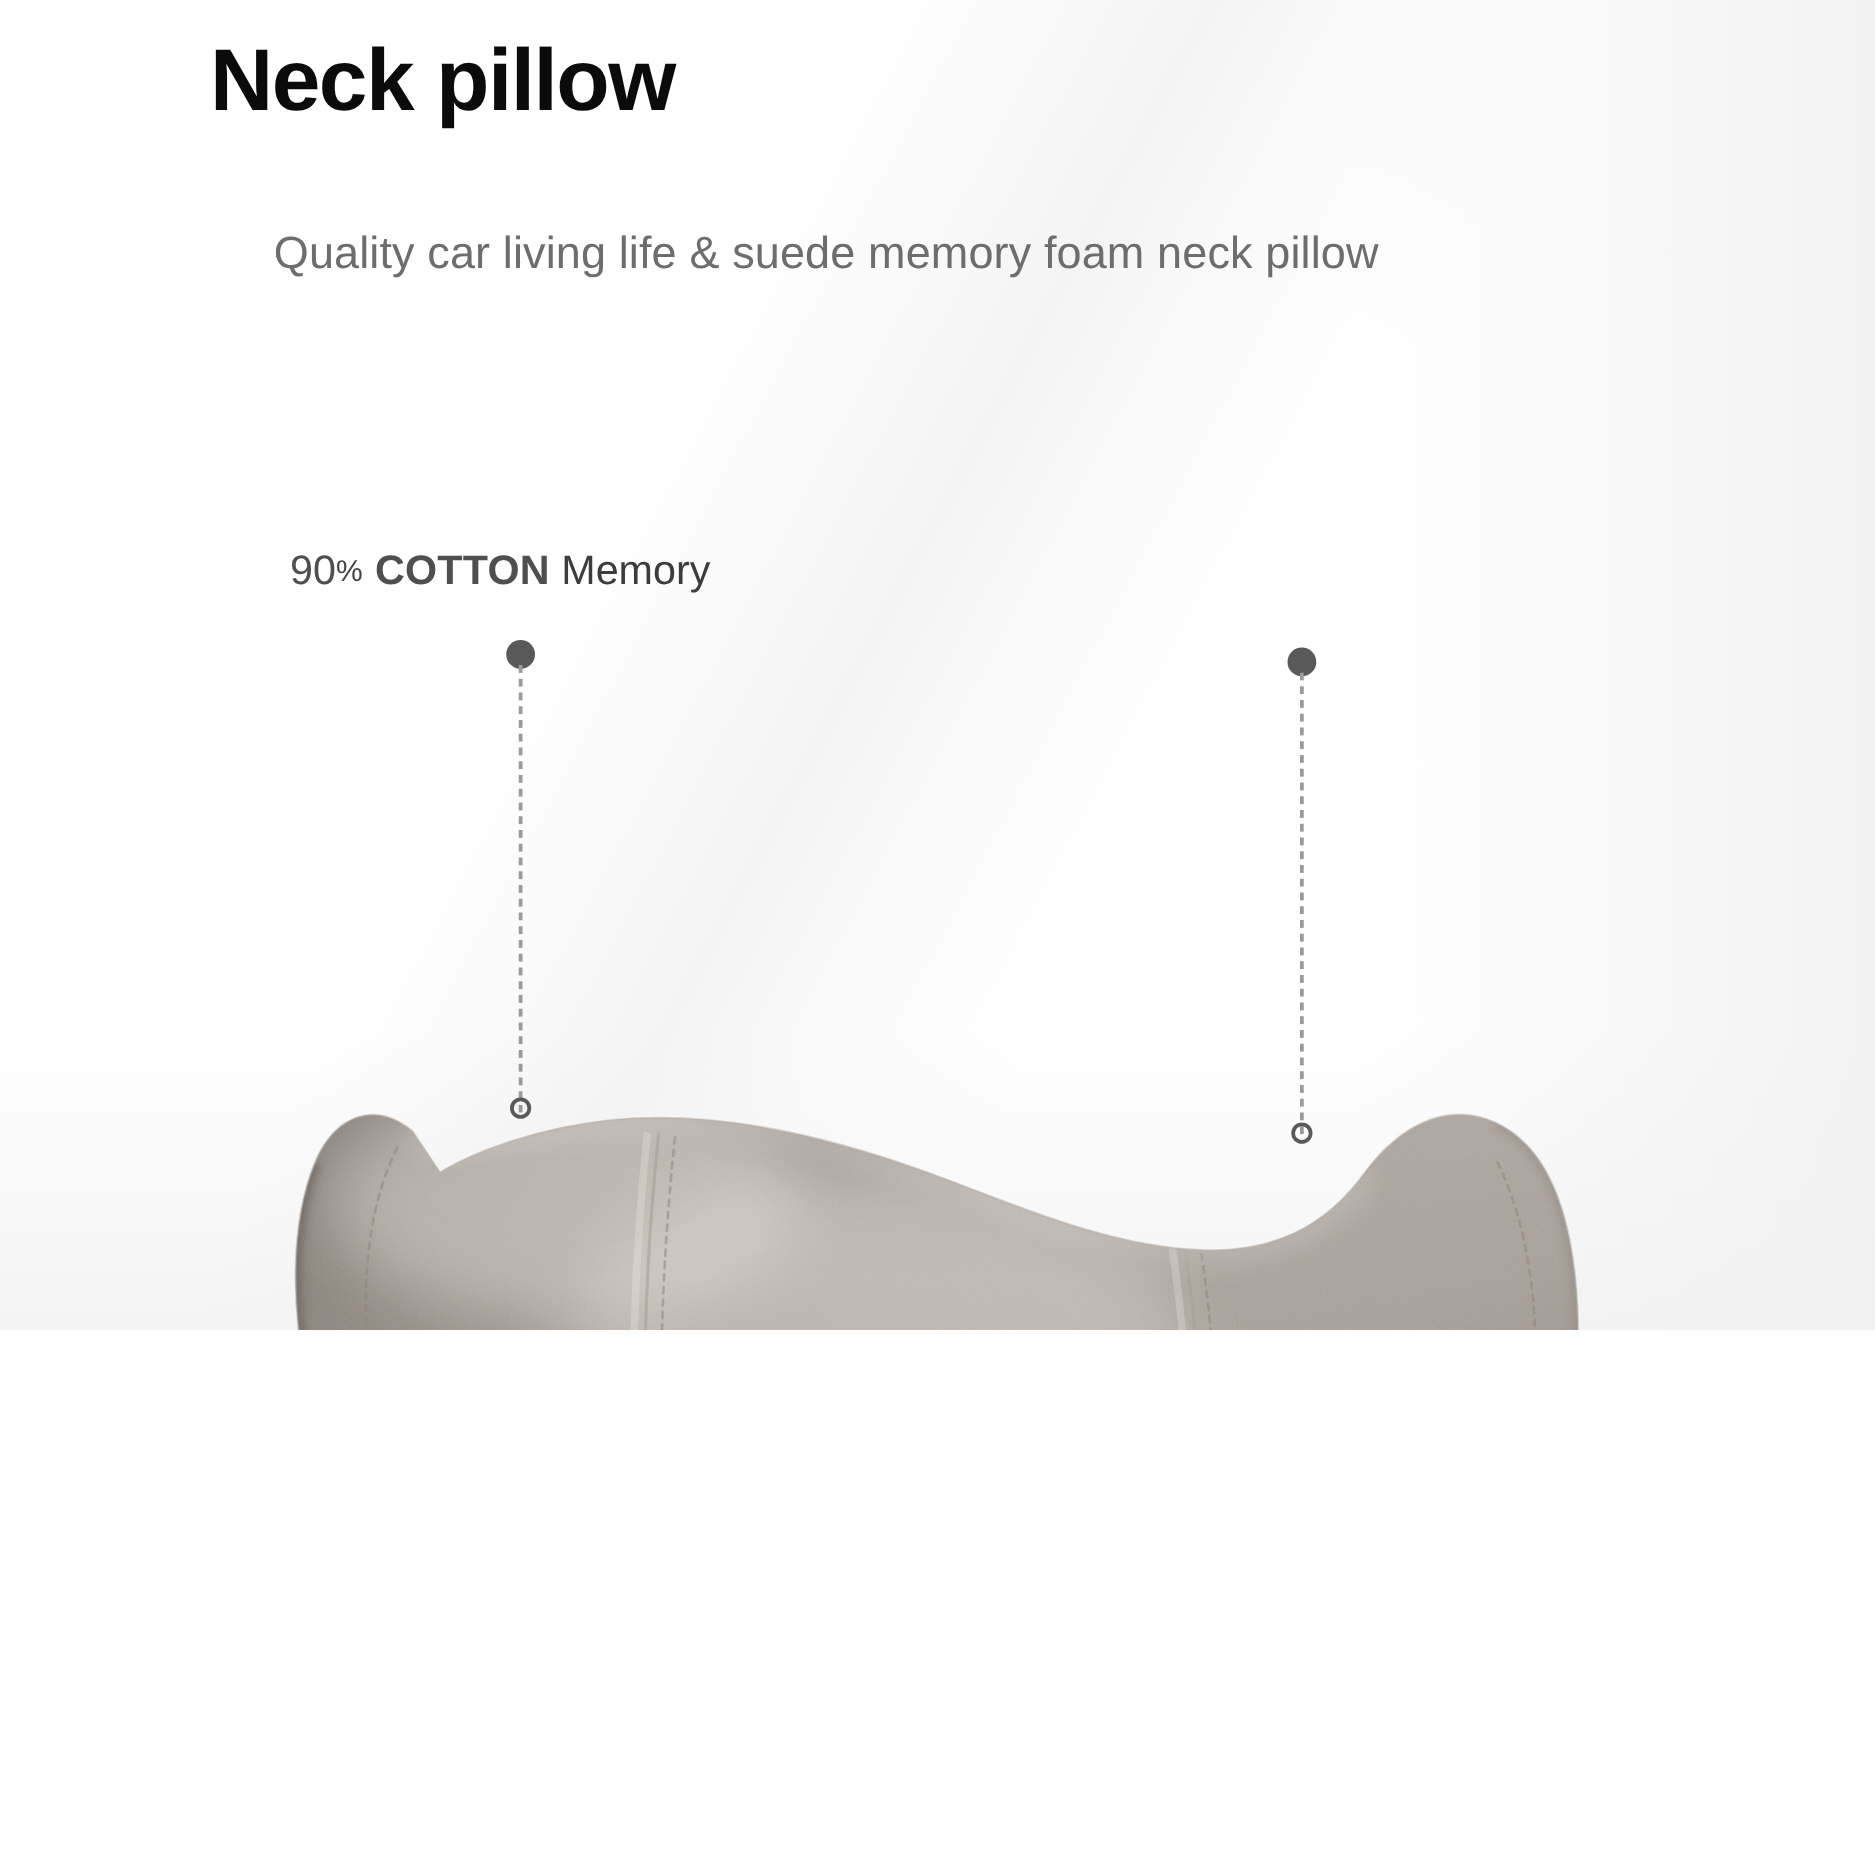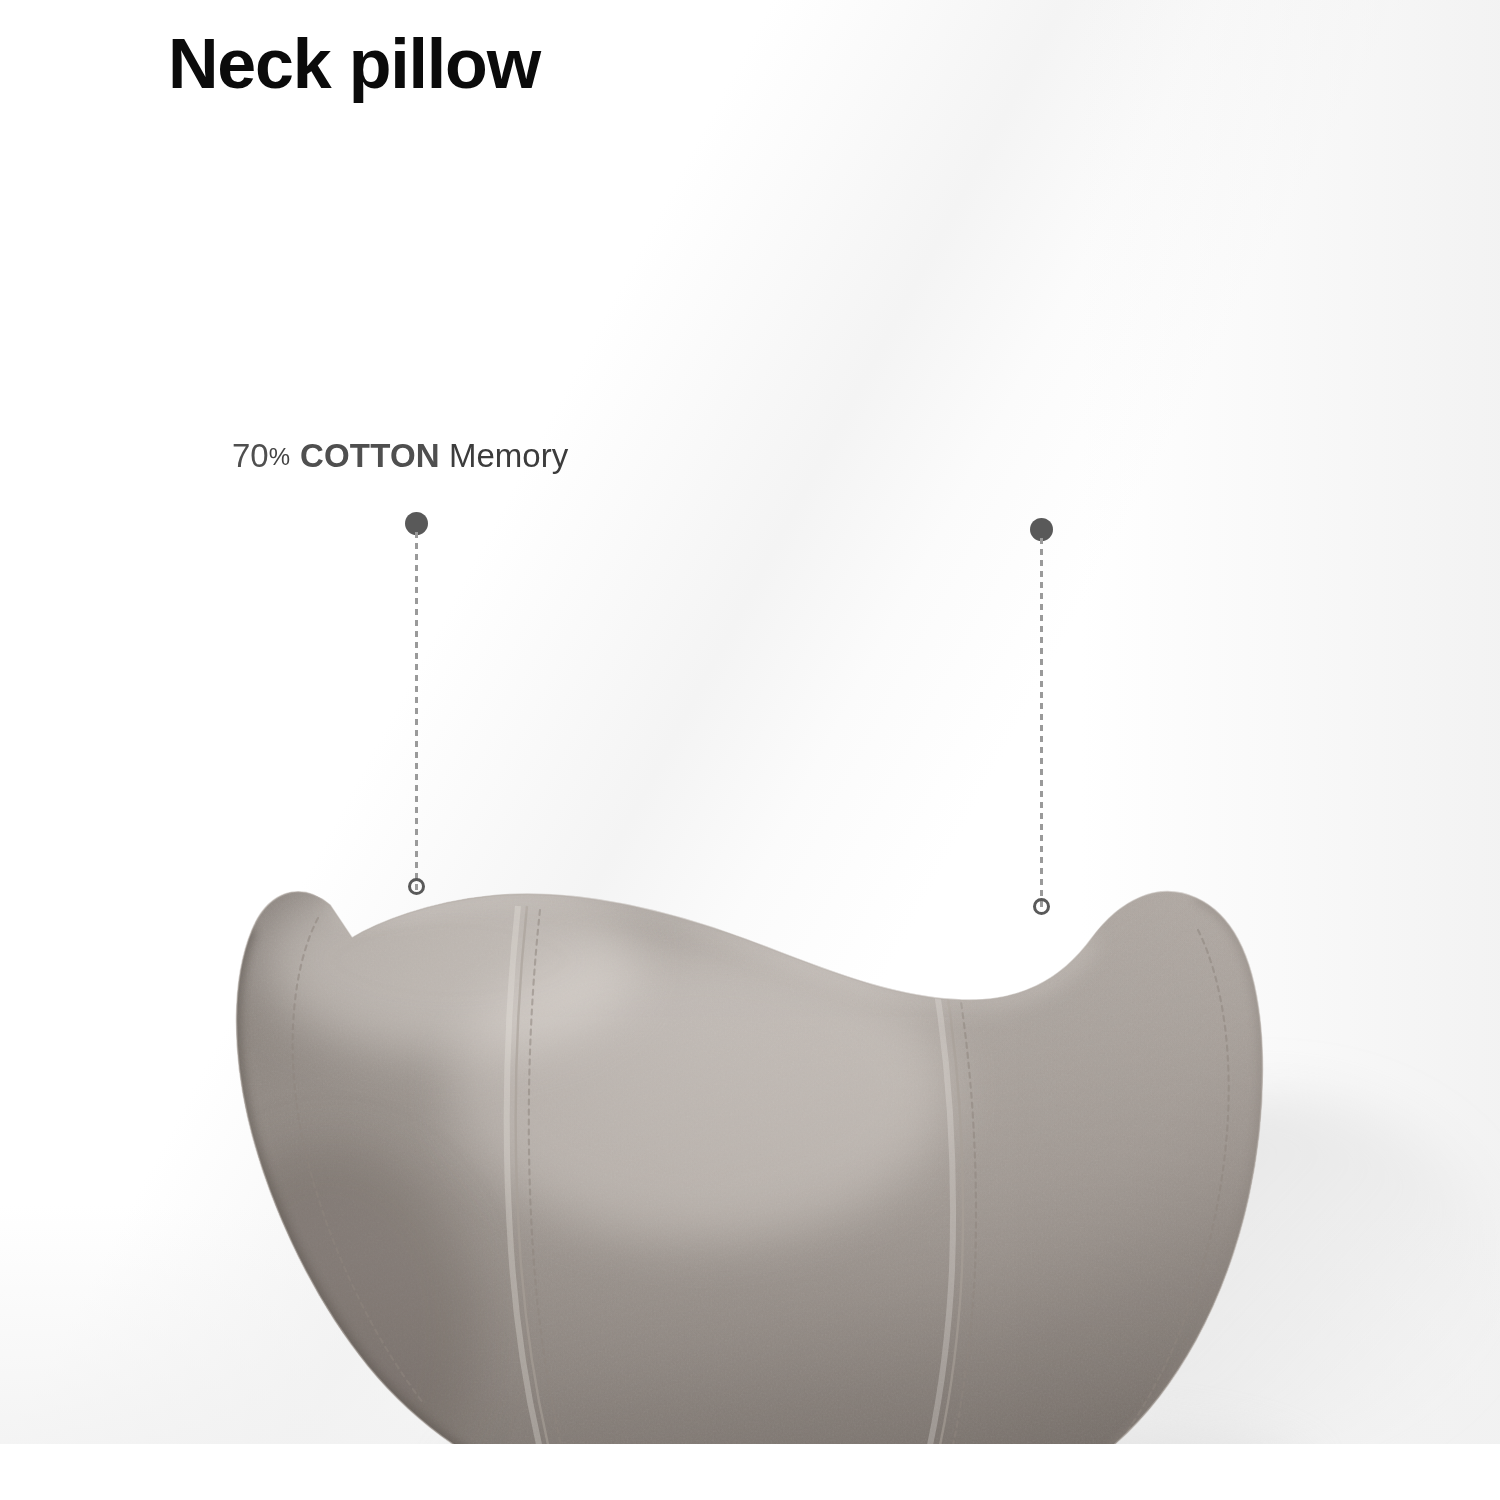--- a/index.html
+++ b/index.html
@@ -6,21 +6,21 @@
 
   html, body {
     width:1500px; height:1500px;
     background:#ffffff;
     font-family:"Liberation Sans", sans-serif;
     overflow:hidden;
   }
 
   #stage {
     position:relative;
-    width:1500px; height:1444px;
+    width:1500px; height:1064px;
     background:#fde047;
     overflow:hidden;
   }
 
   
   .bg-base {
     position:absolute; inset:0;
     background:
       linear-gradient(118deg,
         #ffffff 0%, #ffffff 34%,
@@ -264,23 +264,24 @@
                C 1158 881, 1120 900, 1092 938
                C 1060 982, 1018 1002, 962 1000
                C 886 998, 808 962, 742 938
                C 660 908, 570 888, 490 896
                C 430 902, 378 922, 352 938 Z" fill="none" stroke="#b7afa9" stroke-width="1.6" opacity=".55"></path>
     </svg>
   </div>
 
   <div class="title">Neck pillow</div>
 
+  <div class="subtitle">Quality car living life &amp; suede memory foam neck pillow</div>
 
   <div class="callout-label" id="label-cotton">
-    <span class="lead">70</span><span class="pct">%</span><span class="caps">&nbsp;</span><span class="caps">COTTON</span><span>&nbsp;</span><span class="emph">Memory</span>
+    <span class="lead">90</span><span class="pct">%</span><span class="caps">&nbsp;</span><span class="caps">COTTON</span><span>&nbsp;</span><span class="emph">Memory</span>
   </div>
 
 
   <div class="leader" id="leader-cotton">
     <span class="dot-filled"></span>
     <span class="dash"></span>
     <span class="dot-hollow"></span>
   </div>
 
   <div class="leader" id="leader-basf">

